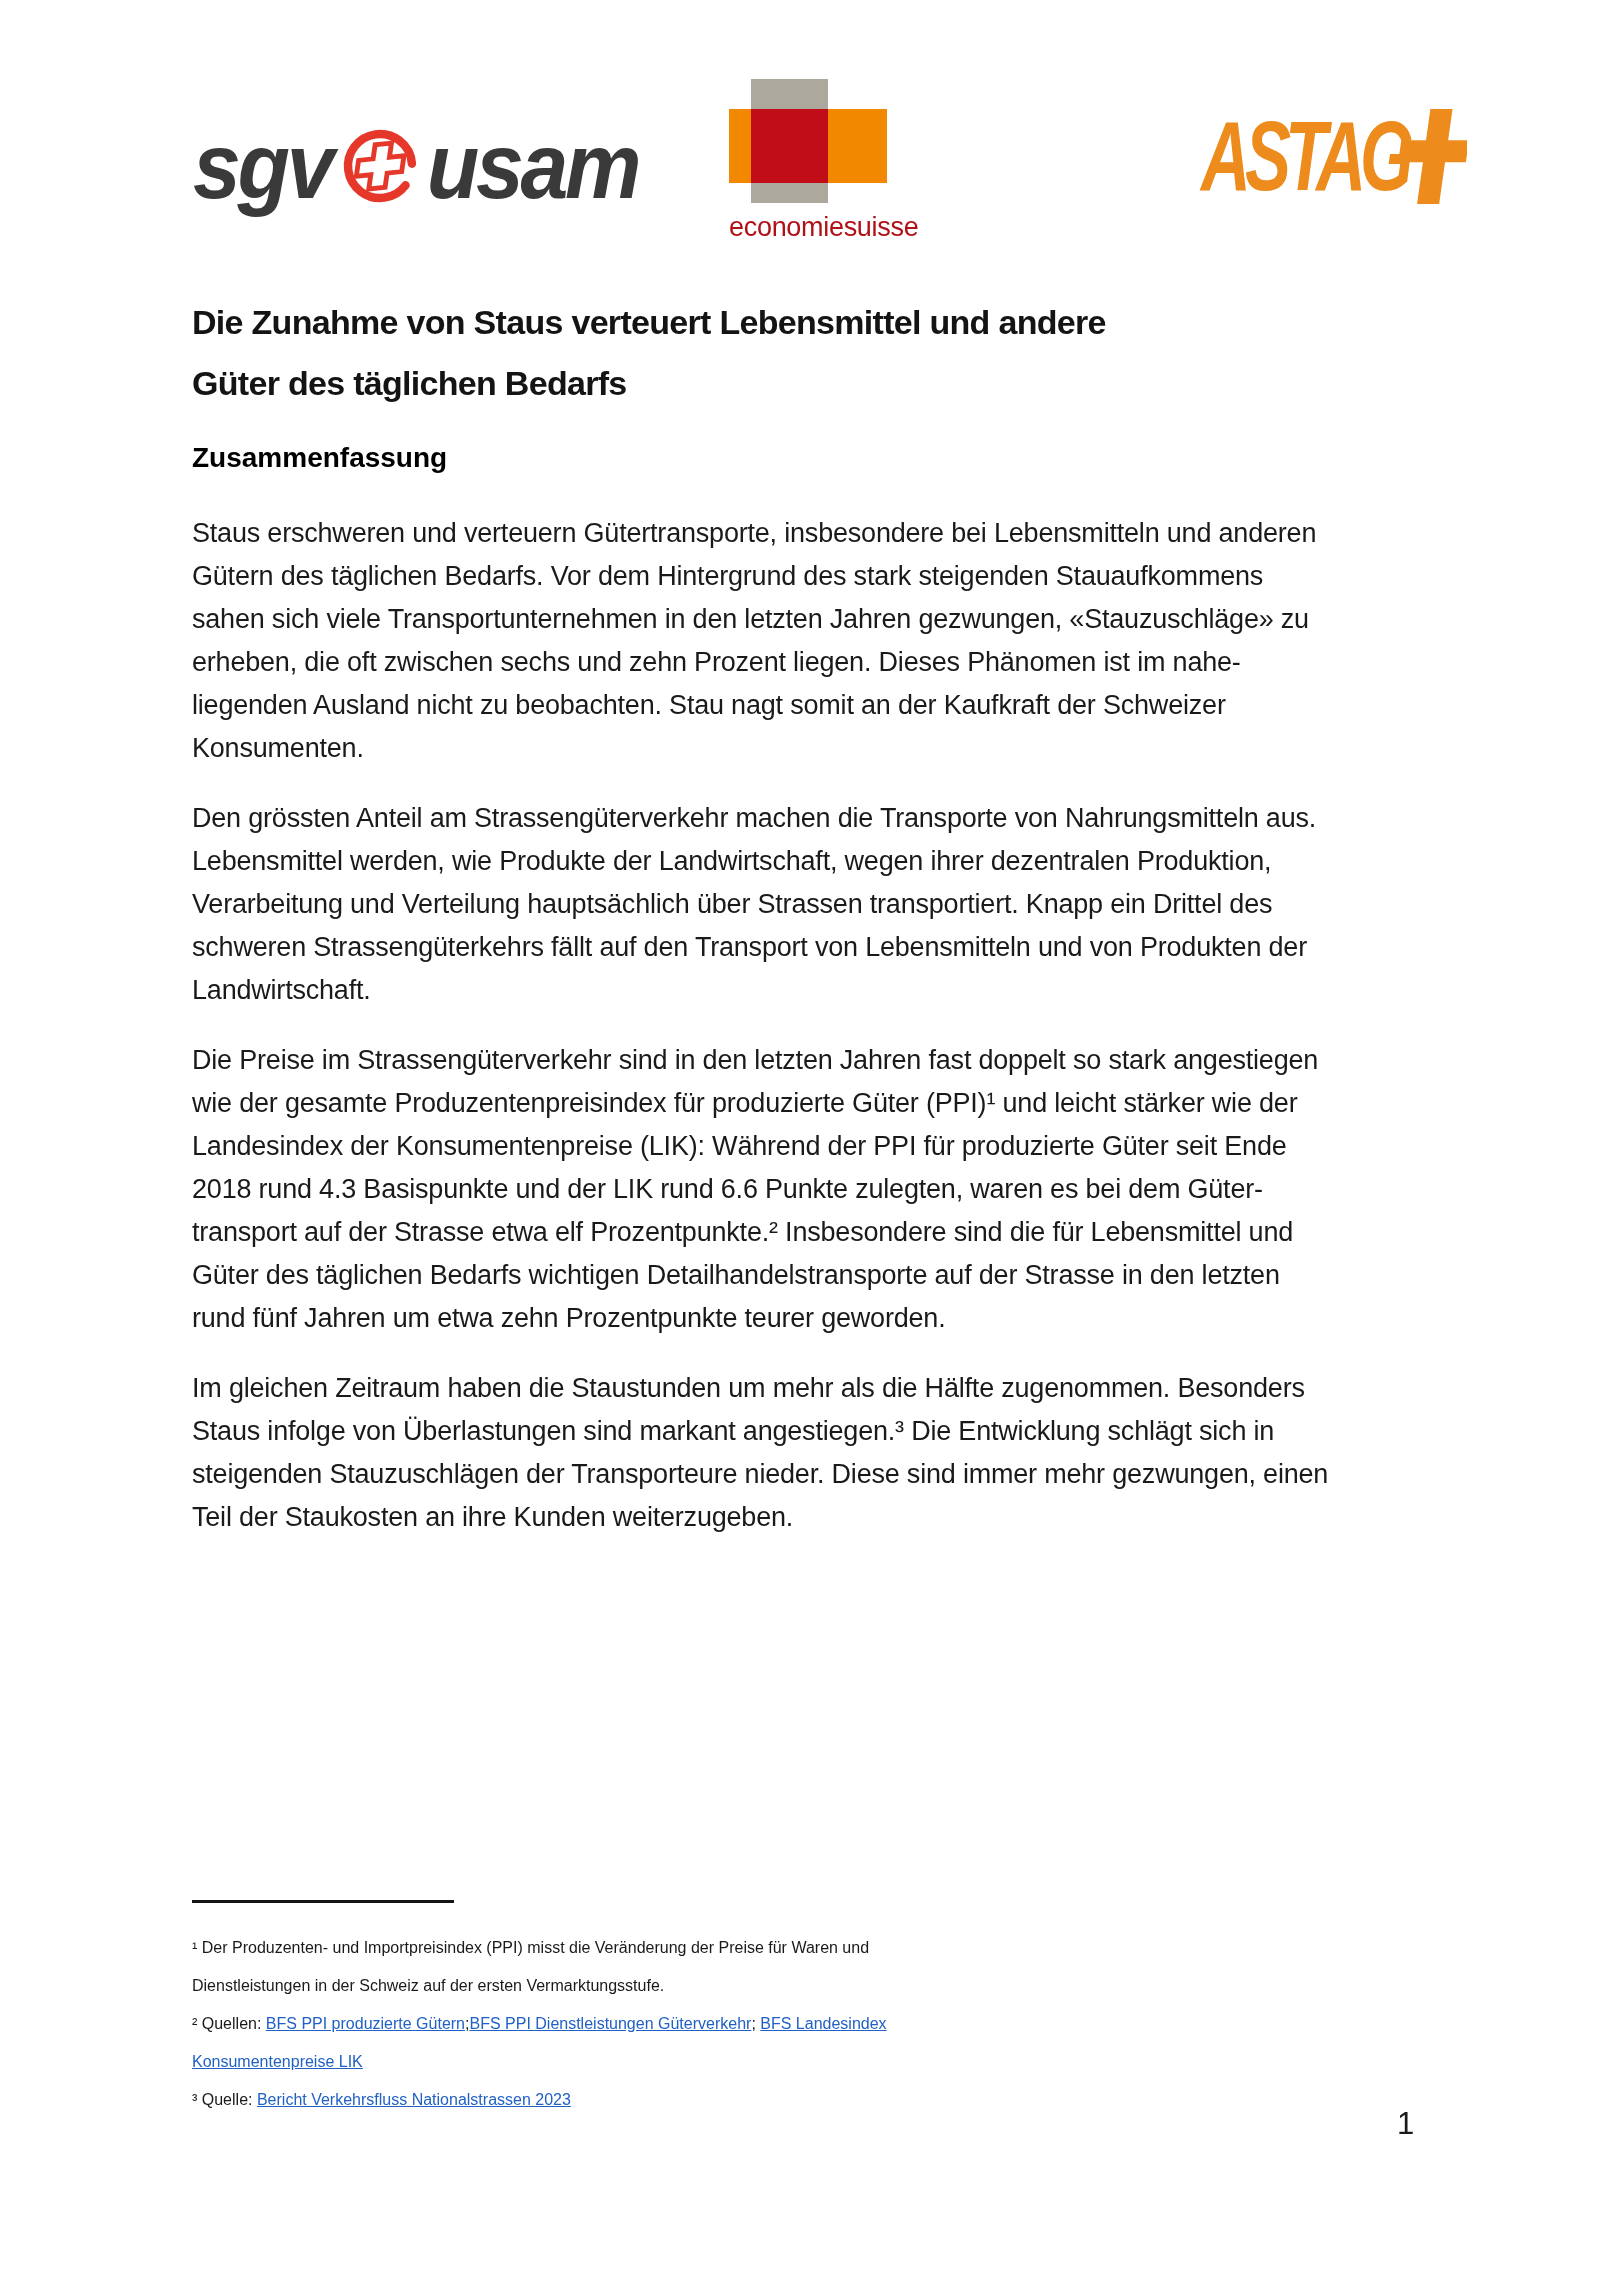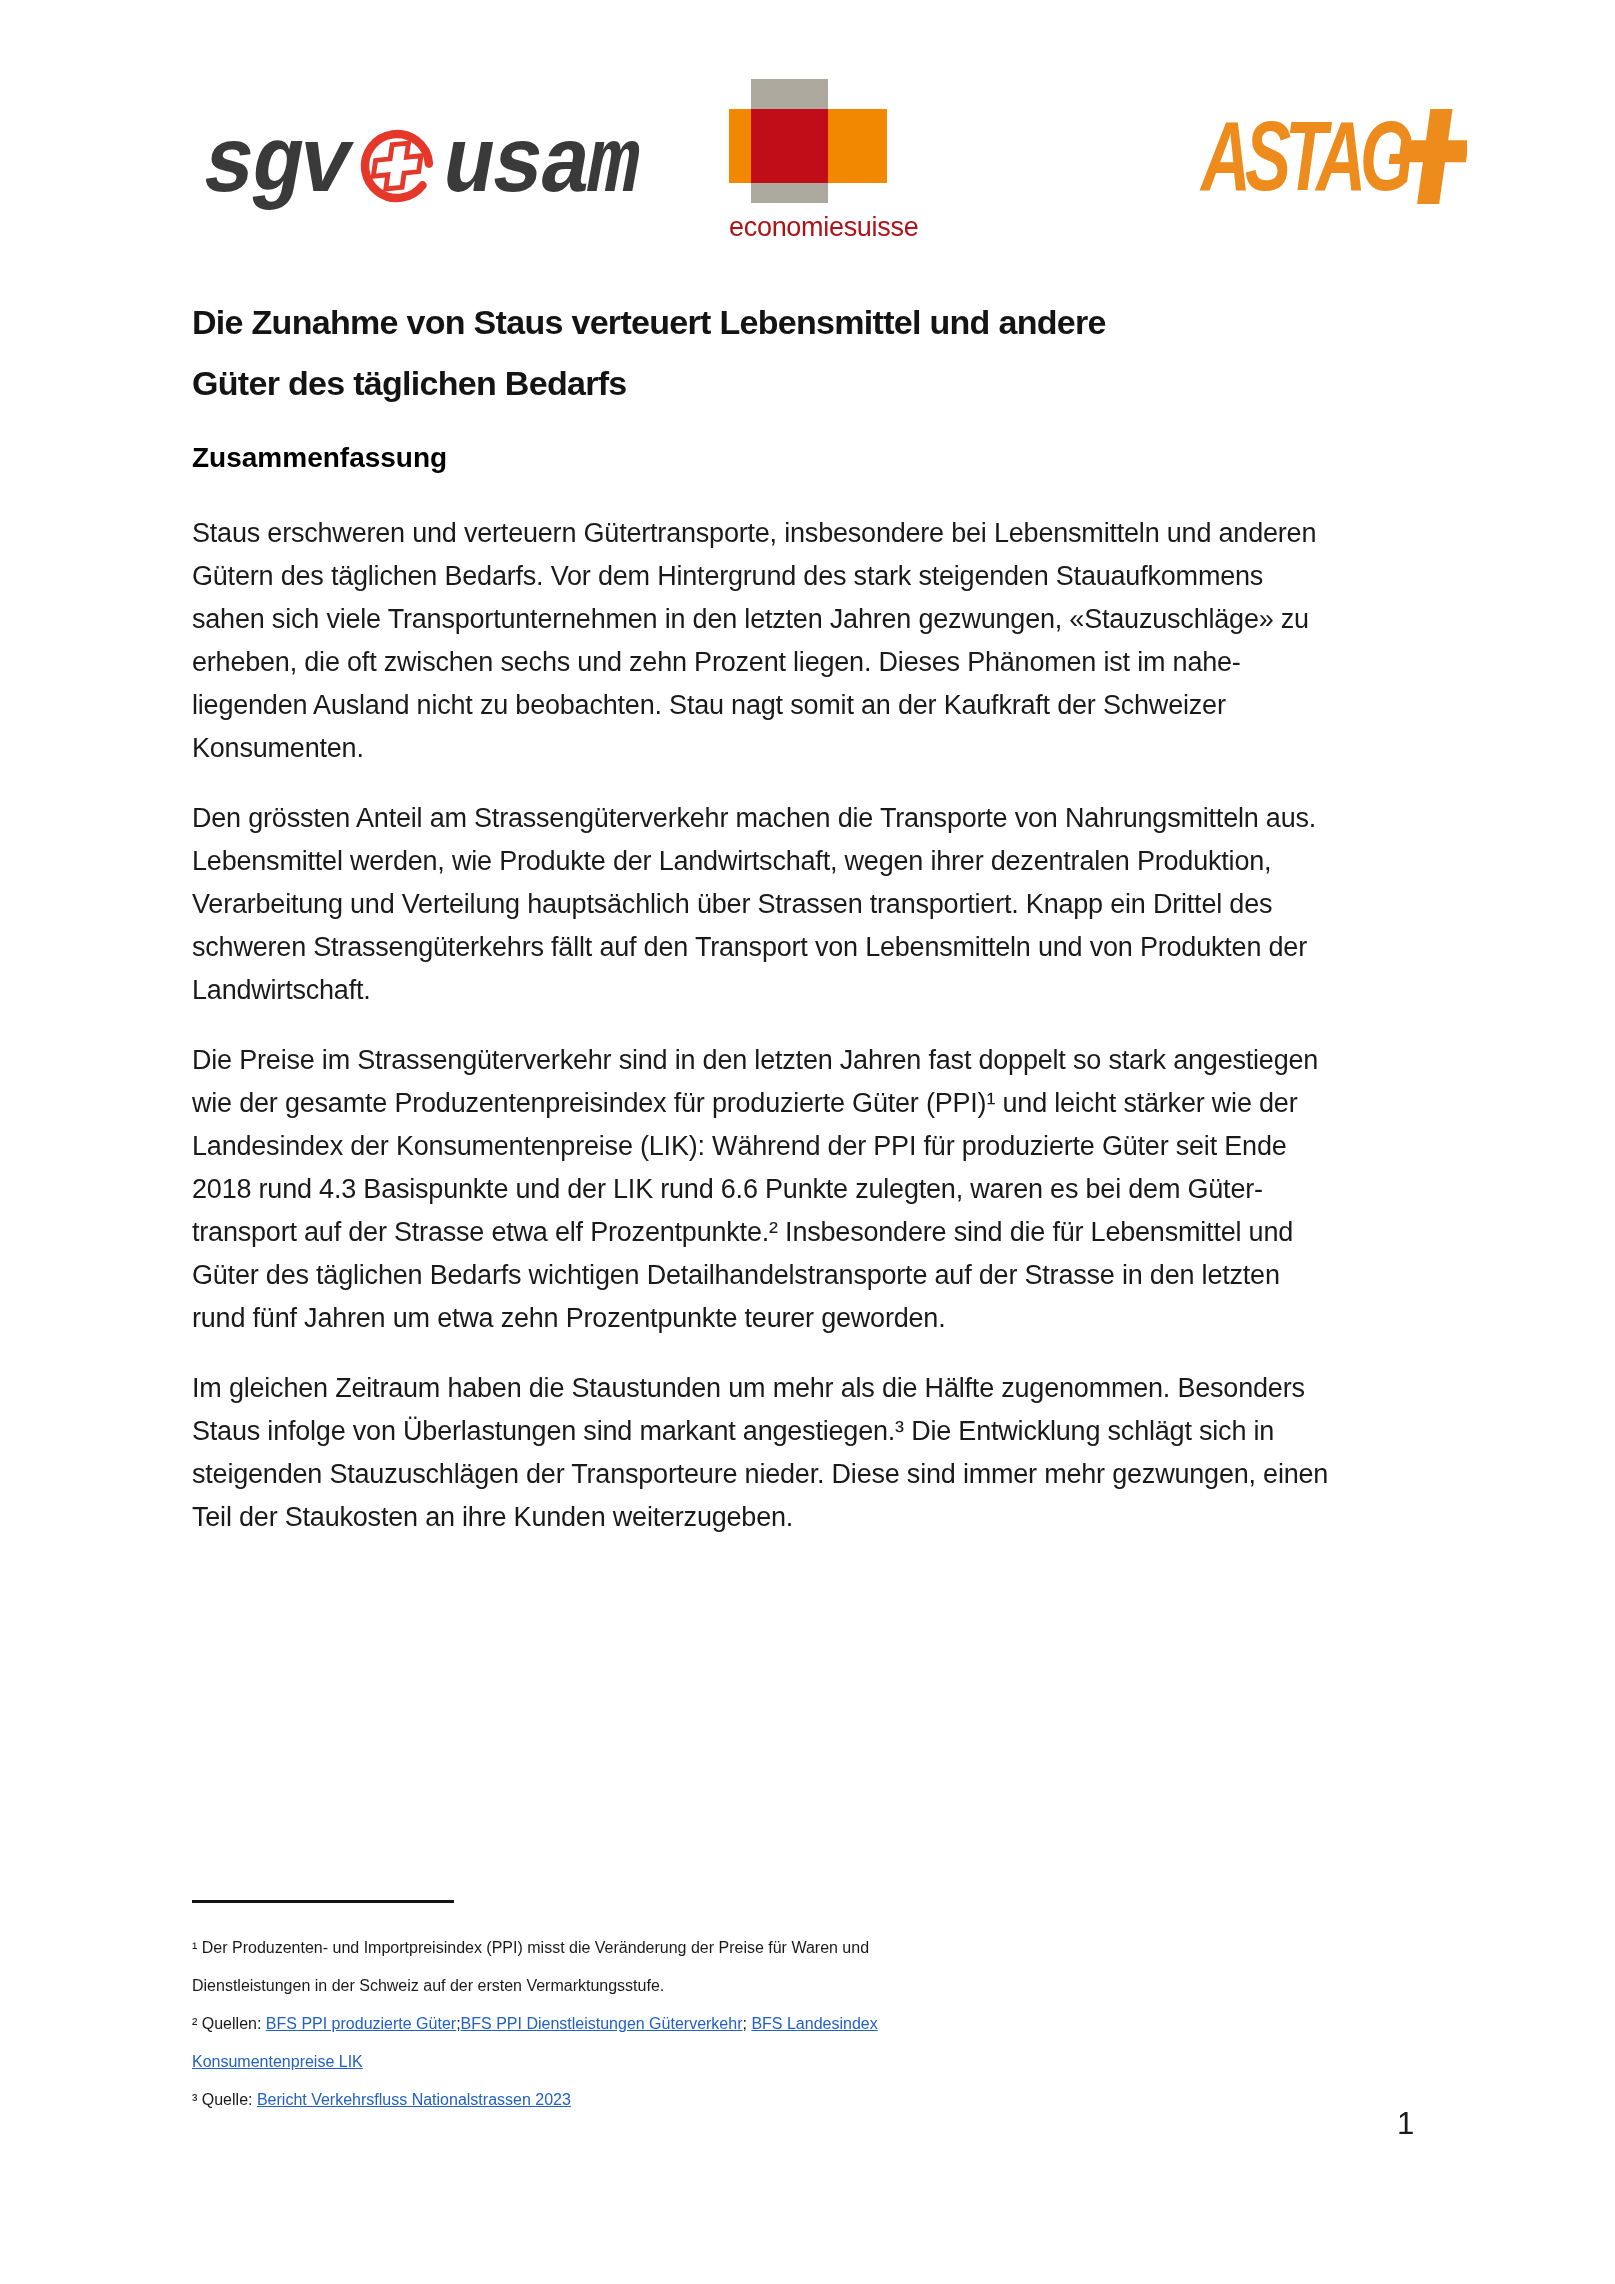--- a/index.html
+++ b/index.html
@@ -9,22 +9,22 @@
     width: 1616px;
     height: 2284px;
     background: #ffffff;
     overflow: hidden;
     font-family: "Liberation Sans", "DejaVu Sans", sans-serif;
     color: #1a1a1a;
   }
 
   
   .logo-sgv {
-    position: absolute; left: 203px; top: 110px; height: 111px;
-    display: flex; align-items: center; font-family: Liberation Mono, monospace;
+    position: absolute; left: 193px; top: 110px; height: 111px;
+    display: flex; align-items: center;
   }
   .sgv-word {
     font-style: italic; font-weight: 700; font-size: 86px;
     letter-spacing: -3.3px; color: #3a3a3a; line-height: 1;
     transform: scaleY(1.08); transform-origin: center;
   }
   .sgv-emblem { width: 80px; height: 80px; margin: 0 6.5px 0 9px; }
 
   .logo-es {
     position: absolute; left: 729px; top: 79px; width: 158px;
@@ -142,20 +142,20 @@
     <p class="body-par">Im gleichen Zeitraum haben die Staustunden um mehr als die Hälfte zugenommen. Besonders
 Staus infolge von Überlastungen sind markant angestiegen.³ Die Entwicklung schlägt sich in
 steigenden Stauzuschlägen der Transporteure nieder. Diese sind immer mehr gezwungen, einen
 Teil der Staukosten an ihre Kunden weiterzugeben.</p>
   </main>
 
   <footer class="footnotes">
     <div class="fn-rule"></div>
     <p class="fn">¹ Der Produzenten- und Importpreisindex (PPI) misst die Veränderung der Preise für Waren und
 Dienstleistungen in der Schweiz auf der ersten Vermarktungsstufe.</p>
-    <p class="fn fn--rich"><span>² Quellen: </span><a class="fn-link">BFS PPI produzierte Güter</a><span>;</span><a class="fn-link">BFS PPI Dienstleistungen Güterverkehr</a><span>; </span><a class="fn-link">BFS Landesindex</a><br><a class="fn-link">Konsumentenpreise LIK</a></p>
+    <p class="fn fn--rich"><span>² Quellen: </span><a class="fn-link">BFS PPI produzierte Gütern</a><span>;</span><a class="fn-link">BFS PPI Dienstleistungen Güterverkehr</a><span>; </span><a class="fn-link">BFS Landesindex</a><br><a class="fn-link">Konsumentenpreise LIK</a></p>
     <p class="fn fn--rich"><span>³ Quelle: </span><a class="fn-link">Bericht Verkehrsfluss Nationalstrassen 2023</a></p>
   </footer>
 
   <div class="page-number">1</div>
 
 </div>
 
 
 </body></html>

